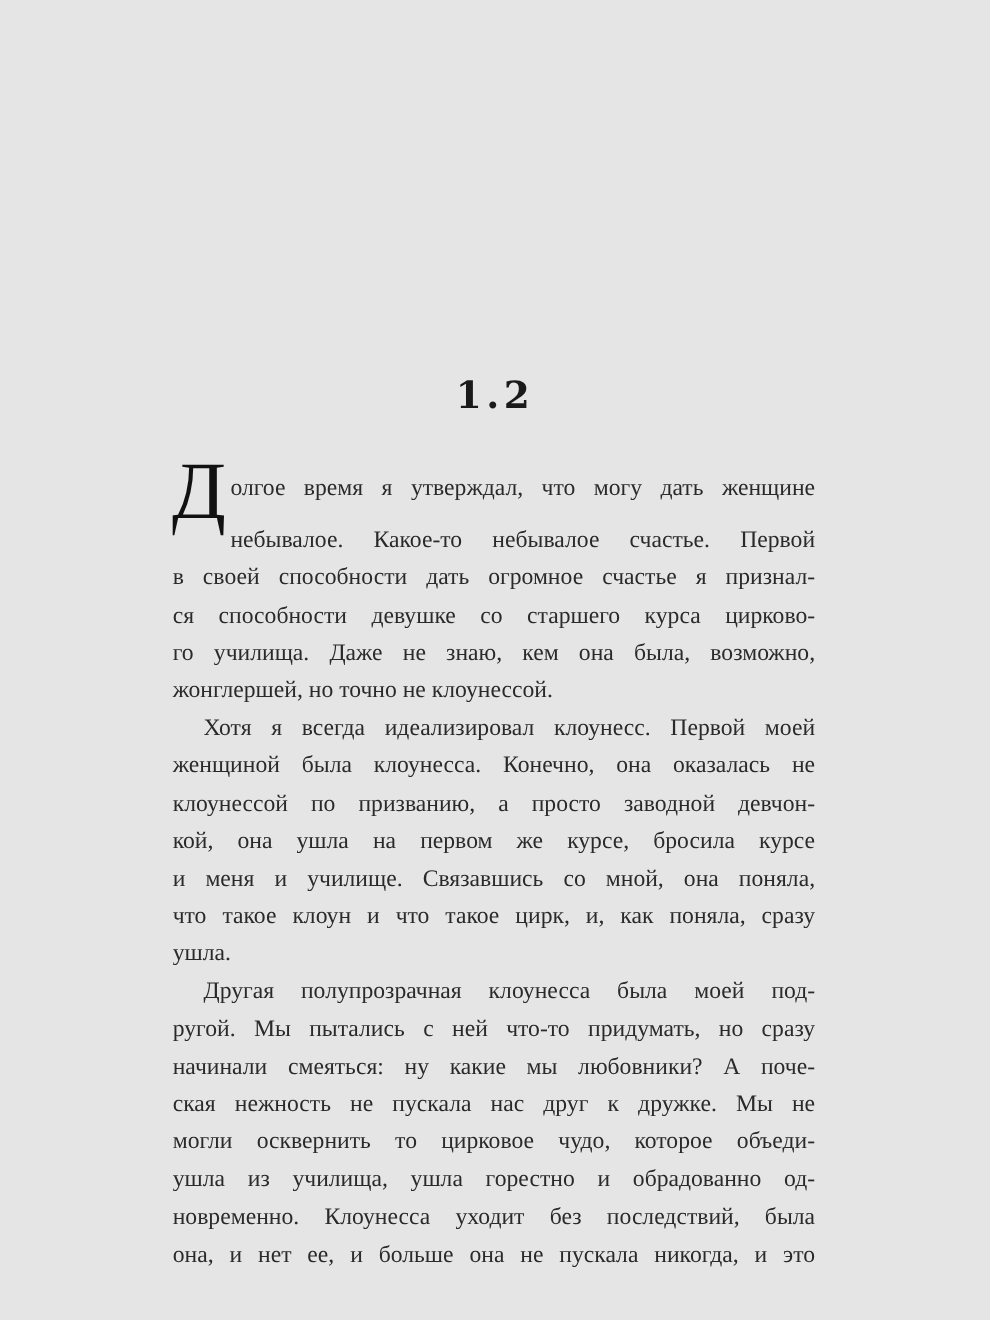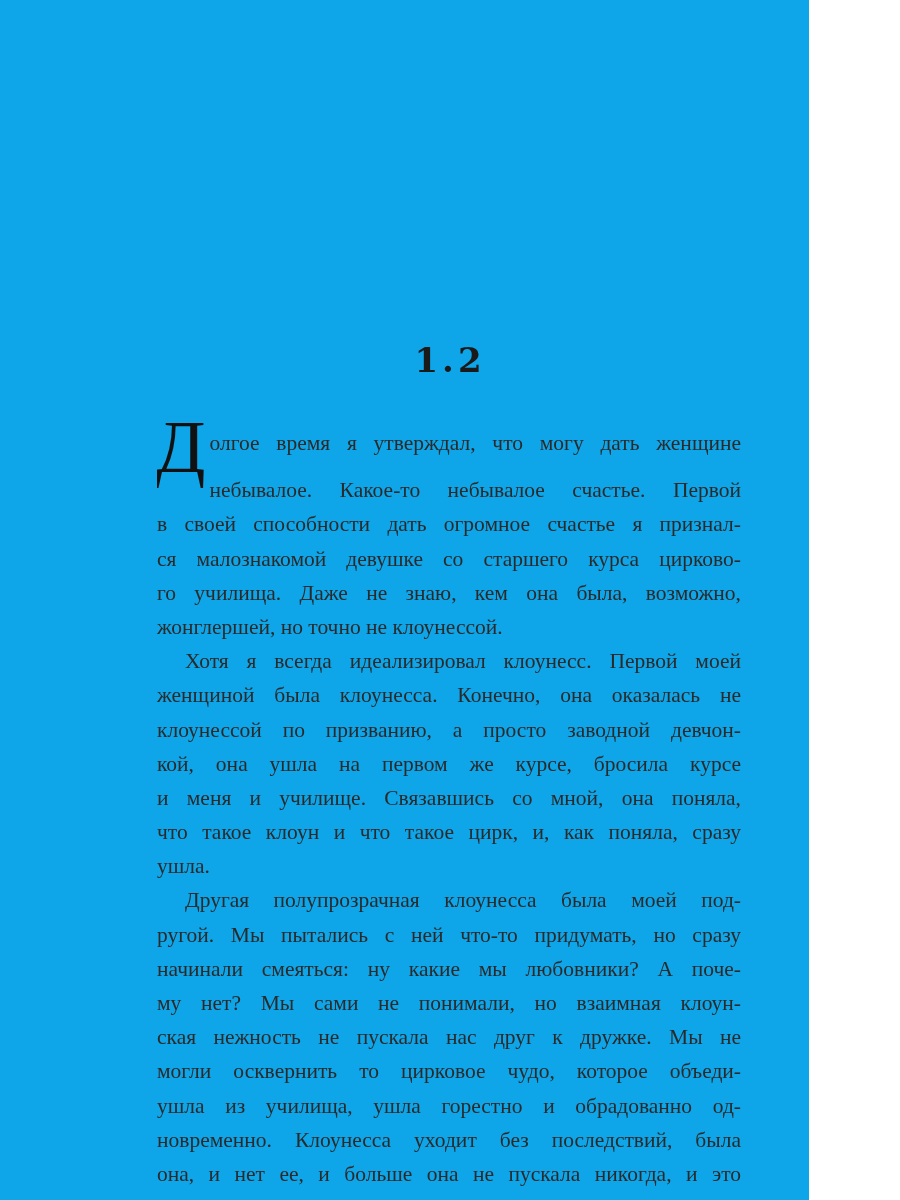--- a/index.html
+++ b/index.html
@@ -1,17 +1,17 @@
 <!DOCTYPE html>
 <html><head>
 <meta charset="utf-8">
 <style>
   html, body { margin: 0; padding: 0; background: #ffffff; }
   body { width: 900px; height: 1200px; position: relative; overflow: hidden; }
-  .page { position: absolute; left: 0; top: 0; width: 809px; height: 1200px; background: #0ea5e9; }
+  .page { position: absolute; left: 0; top: 0; width: 900px; height: 1200px; background: #e5e5e5; }
   .chapter-title {
     position: absolute; left: 0; width: 900px; top: 340px;
     text-align: center;
     font-family: "DejaVu Serif", serif; font-weight: bold;
     font-size: 34px; color: #1a1a1a; letter-spacing: 4px;
   }
   .text {
     position: absolute; left: 157px; width: 584px; top: 413px;
     font-family: "Liberation Serif", serif;
     font-size: 21.5px; line-height: 34.2px; color: #2a2a2a;
@@ -34,34 +34,33 @@
   <div class="chapter-title">1.2</div>
 
   <div class="text">
     <div class="first-lines">
       <span class="dropcap">Д</span>
       <span class="line">олгое время я утверждал, что могу дать женщине</span>
       <span class="line">небывалое. Какое-то небывалое счастье. Первой</span>
     </div>
     <div id="lines">
         <span class="line">в своей способности дать огромное счастье я признал-</span>
-        <span class="line">ся малознакомой девушке со старшего курса цирково-</span>
+        <span class="line">ся способности девушке со старшего курса цирково-</span>
         <span class="line">го училища. Даже не знаю, кем она была, возможно,</span>
         <span class="line last">жонглершей, но точно не клоунессой.</span>
         <span class="line indent">Хотя я всегда идеализировал клоунесс. Первой моей</span>
         <span class="line">женщиной была клоунесса. Конечно, она оказалась не</span>
         <span class="line">клоунессой по призванию, а просто заводной девчон-</span>
         <span class="line">кой, она ушла на первом же курсе, бросила курсе</span>
         <span class="line">и меня и училище. Связавшись со мной, она поняла,</span>
         <span class="line">что такое клоун и что такое цирк, и, как поняла, сразу</span>
         <span class="line last">ушла.</span>
         <span class="line indent">Другая полупрозрачная клоунесса была моей под-</span>
         <span class="line">ругой. Мы пытались с ней что-то придумать, но сразу</span>
         <span class="line">начинали смеяться: ну какие мы любовники? А поче-</span>
-        <span class="line">му нет? Мы сами не понимали, но взаимная клоун-</span>
         <span class="line">ская нежность не пускала нас друг к дружке. Мы не</span>
         <span class="line">могли осквернить то цирковое чудо, которое объеди-</span>
         <span class="line">ушла из училища, ушла горестно и обрадованно од-</span>
         <span class="line">новременно. Клоунесса уходит без последствий, была</span>
         <span class="line">она, и нет ее, и больше она не пускала никогда, и это</span>
       </div>
   </div>
 </div>
 
 </body></html>

